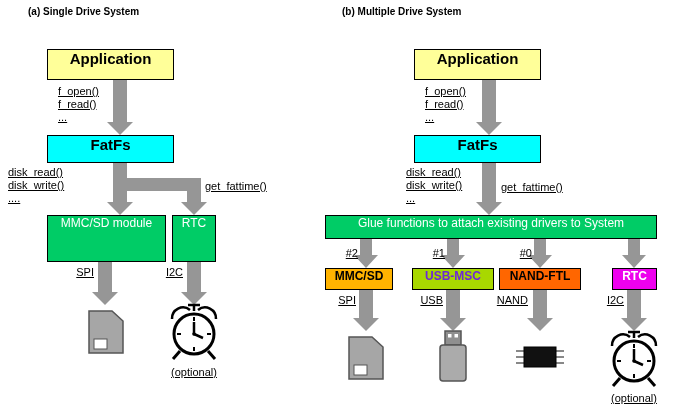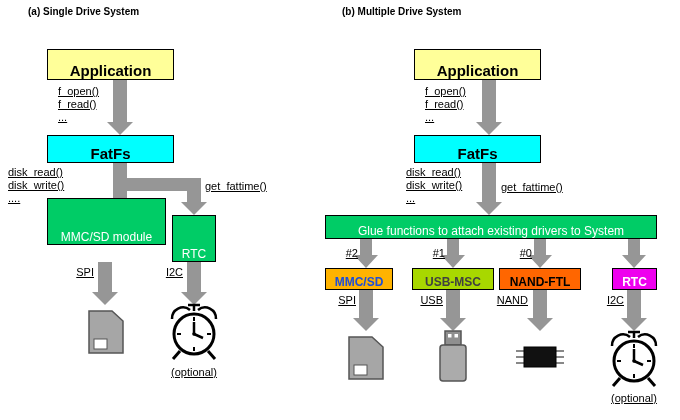--- a/index.html
+++ b/index.html
@@ -3,21 +3,21 @@
 <meta charset="utf-8">
 <style>
   html,body{margin:0;padding:0;background:#fff;}
   .canvas{
     position:relative;width:680px;height:420px;background:#fff;overflow:hidden;
     font-family:"Liberation Sans", sans-serif;color:#000;
   }
   .panel-title{position:absolute;font-weight:bold;font-size:10px;white-space:nowrap;}
   .box{
     position:absolute;box-sizing:border-box;border:1px solid #000;
-    display:flex;flex-direction:column;align-items:center;justify-content:flex-end;
+    display:flex;flex-direction:column;align-items:center;justify-content:flex-start;
     text-align:center;
   }
   .hdr{font-weight:bold;font-size:15px;}
   .grn{background:#00CC66;color:#fff;font-size:12px;line-height:14px;}
   .drv{top:268px;height:22px;font-weight:bold;font-size:12px;}
   .lbl{position:absolute;font-size:11px;line-height:13px;white-space:nowrap;text-decoration:underline;}
   .ra{text-align:right;}
   .ca{text-align:center;}
   .line{display:block;}
   .shaft{position:absolute;background:#969696;}
@@ -66,21 +66,21 @@
   </div>
 
   <div class="lbl" style="left:8px;top:166px">
     <span class="line">disk_read()</span>
     <span class="line">disk_write()</span>
     <span class="line">....</span>
   </div>
 
   <div class="lbl" style="left:205px;top:180px">get_fattime()</div>
 
-  <div class="box grn" style="left: 47px; top: 198px; width: 119px; height: 47px; background-color: rgb(0, 204, 102);">
+  <div class="box grn" style="left: 47px; top: 215px; width: 119px; height: 47px; background-color: rgb(0, 204, 102);">
     <span class="line">MMC/SD module</span>
   </div>
 
   <div class="box grn" style="left: 172px; top: 215px; width: 44px; height: 47px; background-color: rgb(0, 204, 102);">
     <span>RTC</span>
   </div>
 
   <div>
     <div class="shaft" style="left:98px;top:262px;width:14px;height:30px"></div>
     <div class="head" style="left:92px;top:292px"></div>
@@ -173,24 +173,24 @@
   </div>
   <div>
     <div class="shaft" style="left:628px;top:239px;width:12px;height:17px"></div>
     <div class="head sm" style="left:622px;top:255px"></div>
   </div>
 
   <div class="lbl ra" style="left:338px;top:247px;width:20px">#2</div>
   <div class="lbl ra" style="left:425px;top:247px;width:20px">#1</div>
   <div class="lbl ra" style="left:512px;top:247px;width:20px">#0</div>
 
-  <div class="box drv" style="left: 325px; width: 68px; background-color: rgb(255, 179, 0); color: #1d4ed8;">
+  <div class="box drv" style="left: 325px; width: 68px; background-color: rgb(255, 179, 0); color: #000000;">
     <span>MMC/SD</span>
   </div>
-  <div class="box drv" style="left: 412px; width: 82px; background-color: rgb(168, 216, 0); color: #404040;">
+  <div class="box drv" style="left: 412px; width: 82px; background-color: rgb(168, 216, 0); color: #6d28d9;">
     <span>USB-MSC</span>
   </div>
   <div class="box drv" style="left: 499px; width: 82px; background-color: rgb(255, 102, 0); color: rgb(0, 0, 0);">
     <span>NAND-FTL</span>
   </div>
   <div class="box drv" style="left: 612px; width: 45px; background-color: rgb(238, 0, 238); color: rgb(255, 255, 255);">
     <span>RTC</span>
   </div>
 
   <div>

